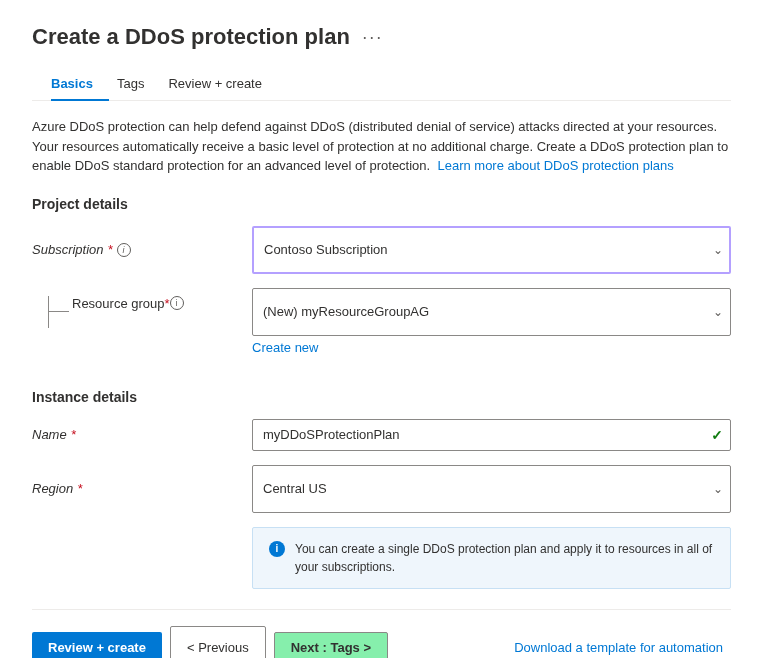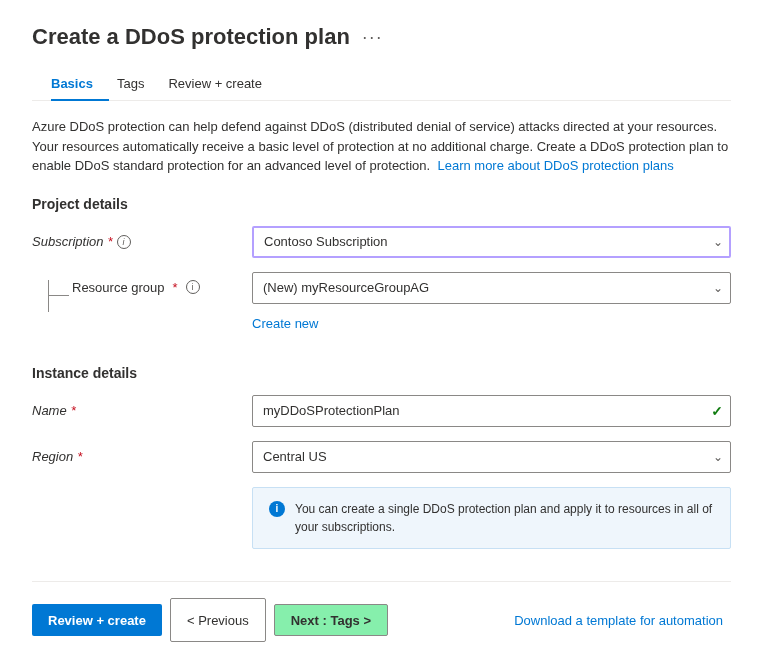--- a/index.html
+++ b/index.html
@@ -120,21 +120,21 @@
       width: 100%;
       border: 1px solid #8a8886;
       border-radius: 2px;
       padding: 6px 30px 6px 10px;
       font-size: 13px;
       color: #323130;
       background: #fff;
       appearance: none;
       -webkit-appearance: none;
       cursor: pointer;
-      height: 32px;
+      height: 48px;
     }
     .select-wrapper.active-highlight select {
       border-color: #b4a0ff;
       border-width: 2px;
     }
     .chevron-down {
       position: absolute;
       right: 8px;
       top: 50%;
       transform: translateY(-50%);
@@ -171,21 +171,21 @@
     }
     .indent-dash {
       width: 20px;
       height: 1px;
       background: #8a8886;
     }
     .resource-group-label-area {
       display: flex;
       align-items: center;
       width: 180px;
-      gap: 8px;
+      gap: 0;
       padding-top: 8px;
     }
     .create-new-link {
       color: #0078d4;
       text-decoration: none;
       font-size: 13px;
       cursor: pointer;
       display: block;
       margin-left: 220px;
       margin-bottom: 14px;

